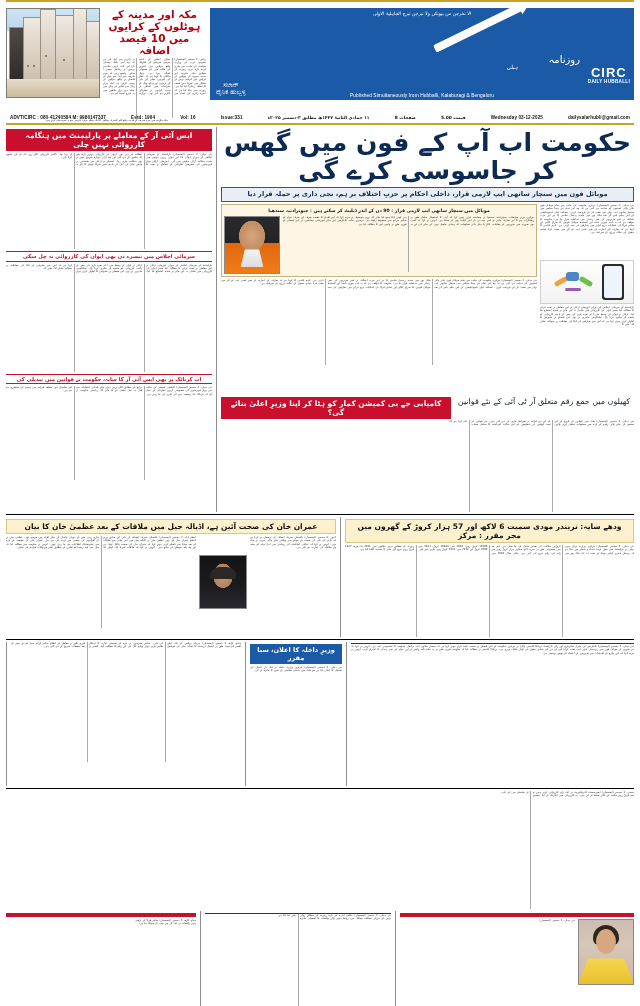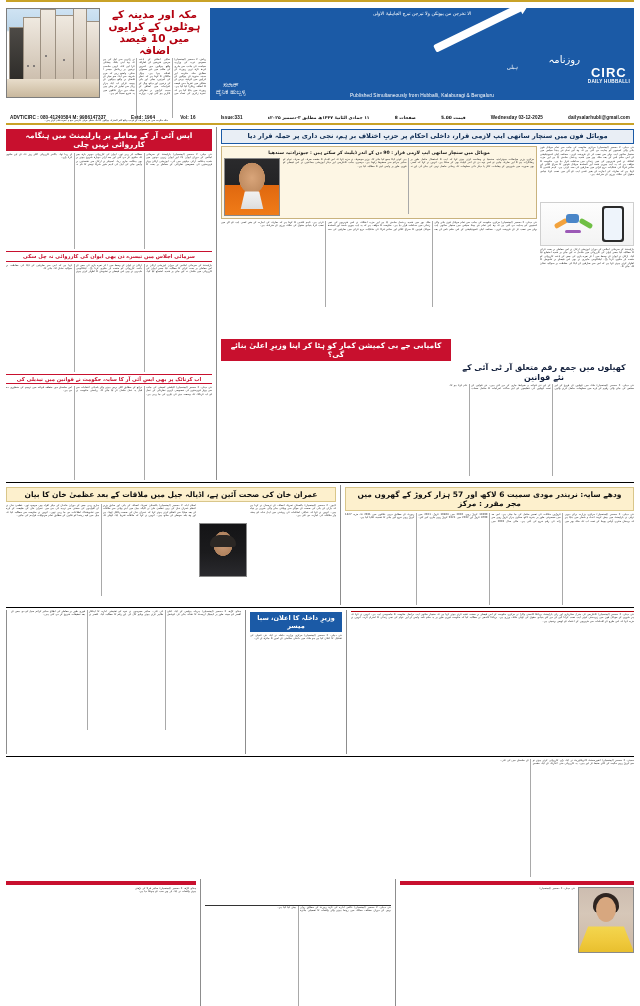--- a/index.html
+++ b/index.html
@@ -109,24 +109,23 @@
     font-size:25px;line-height:28px;letter-spacing:-0.6px;
     font-family:"DejaVu Sans",sans-serif;padding:2px 0 0 0;
   }
   .hl-sub-bar{
     background:#e9eef5;border:1px solid #1b5aa6;color:#0d2b52;
     direction:rtl;text-align:center;font-weight:bold;
     font-size:6.6px;line-height:9px;padding:2px 3px;margin-top:2px;
     font-family:"DejaVu Sans",sans-serif;
   }
   .hl-med{
-    direction:rtl;text-align:center;font-weight:bold;color:#14213d;
+    direction:rtl;text-align:center;font-weight:normal;color:#14213d;
     font-size:8px;line-height:10px;font-family:"DejaVu Sans",sans-serif;
     padding:1px 2px;
-    margin-top:24px;
   }
   .deck{
     direction:rtl;text-align:center;font-weight:bold;color:#111;
     font-size:4.6px;line-height:6px;font-family:"DejaVu Sans",sans-serif;
     border-top:1px solid #555;border-bottom:1px solid #555;padding:1px 2px;margin:2px 0;
   }
   .kicker{direction:rtl;text-align:right;font-size:3.1px;font-weight:bold;color:#b3000f;font-family:"DejaVu Sans",sans-serif;}
 
   .box-tan{background:#fdf6e4;border:1px solid #c9b37e;padding:2px;}
 
@@ -246,20 +245,21 @@
       <div class="txt c3" style="height:96px">نئی دہلی، 2 دسمبر (ایجنسیاں) پارلیمنٹ کے سرمائی اجلاس کے دوران ایوان بالا اور ایوان زیریں دونوں میں شدید ہنگامہ آرائی دیکھنے میں آئی۔ اپوزیشن ارکان ووٹر فہرستوں کی خصوصی نظرثانی کے معاملے پر بحث کا مطالبہ کر رہے تھے۔ ایوان کی کارروائی دوپہر بارہ بجے تک ملتوی کر دی گئی اور بعد ازاں دوبارہ شروع ہونے پر بھی ہنگامہ جاری رہا۔ اسپیکر نے ارکان سے نشستوں پر واپس جانے کی اپیل کی تاہم شور شرابا تھمنے کا نام نہ لے رہا تھا۔ بالآخر کارروائی اگلے روز تک کے لیے ملتوی کرنا پڑی۔</div>
       <div class="sub-red">سرمائی اجلاس میں تیسرے دن بھی ایوان کی کارروائی نہ چل سکی</div>
       <div class="txt c3" style="height:108px">پارلیمنٹ کے سرمائی اجلاس کے دوران اپوزیشن ارکان نے اس معاملے پر بحث کرانے کا مطالبہ کیا جسے ایوان کی کارروائی میں شامل نہ کیے جانے پر شدید احتجاج کیا گیا۔ ارکان نے ایوان کے وسط میں آ کر نعرے بازی کی جس کے باعث کارروائی کو متعدد بار ملتوی کرنا پڑا۔ ٹیکنالوجی ماہرین نے بھی اس فیصلے پر تشویش کا اظہار کرتے ہوئے کہا ہے کہ اس سے صارفین کے ڈیٹا کی حفاظت پر سوالیہ نشان لگ جائے گا۔</div>
       <div class="sub-red">اب کرناٹک پر بھی ایس آئی آر کا سایہ، حکومت نے قوانین میں تبدیلی کی</div>
       <div class="txt c3" style="height:94px">نئی دہلی، 2 دسمبر (ایجنسیاں) الیکشن کمیشن کی جانب سے ووٹر فہرستوں کی خصوصی گہری نظرثانی کے عمل کو اب کرناٹک تک وسعت دینے کی تیاری کی جا رہی ہے۔ ذرائع کے مطابق اگلے برس ہونے والے بلدیاتی انتخابات سے قبل یہ عمل مکمل کر لیا جائے گا۔ ریاستی حکومت نے اس سلسلے میں متعلقہ قواعد میں ترمیم کی منظوری دے دی ہے۔</div>
     </div>
 
     <div class="vline"></div>
 
     <div class="col" style="flex:1">
+      <div class="hl-main">حکومت اب آپ کے فون میں گھس کر جاسوسی کرے گی</div>
       <div class="hl-sub-bar">موبائل فون میں سنچار ساتھی ایپ لازمی قرار، داخلی احکام پر حزبِ اختلاف بر ہم، نجی داری پر حملہ قرار دیا</div>
 
       <div style="display:flex;gap:3px;margin-top:2px">
         <div style="flex:1">
           <div class="box-tan">
             <div class="deck" style="border:0;margin:0 0 1px 0">موبائل میں سنچار ساتھی ایپ لازمی قرار : 90 دن کے اندر ڈیلیٹ کر سکتے ہیں : جیوترادتیہ سندھیا</div>
             <div style="display:flex;gap:3px">
               <div class="photo ph-jyoti" style="width:54px;height:56px;flex:none"></div>
               <div class="txt c2" style="height:56px;flex:1">مرکزی وزیر مواصلات جیوترادتیہ سندھیا نے وضاحت کرتے ہوئے کہا کہ ایپ کا استعمال مکمل طور پر رضاکارانہ ہو گا اور صارف چاہے تو اسے نوے دن کے اندر ڈیلیٹ بھی کر سکتا ہے۔ انہوں نے کہا کہ کسی بھی صورت میں شہریوں کے پیغامات، کالز یا دیگر ذاتی معلومات تک رسائی حاصل نہیں کی جائے گی اور نہ ہی کوئی ڈیٹا جمع کیا جائے گا۔ وزیر موصوف نے مزید کہا کہ اس اقدام کا مقصد صرف اور صرف عوام کو سائبر جرائم سے محفوظ رکھنا ہے۔ دوسری جانب کانگریس اور دیگر اپوزیشن جماعتوں نے اس فیصلے کو فوری طور پر واپس لینے کا مطالبہ کیا ہے۔</div>
             </div>
@@ -315,21 +315,21 @@
 
   <div class="hr-thin" style="margin:2px 0"></div>
 
   <div class="cols">
     <div class="vline"></div>
     <div class="col" style="width:230px">
       <div class="txt c3" style="height:120px">چنڈی گڑھ، 2 دسمبر (ایجنسیاں) ہریانہ پولیس کے ایک اعلیٰ افسر کو مبینہ طور پر ڈیجیٹل اریسٹ کا نشانہ بنانے کی کوشش کی گئی۔ سائبر مجرموں نے خود کو تفتیشی ادارے کا اہلکار ظاہر کرتے ہوئے ویڈیو کال کی اور رقم کا مطالبہ کیا۔ افسر نے فوری طور پر معاملے کی اطلاع سائبر کرائم سیل کو دی جس کے بعد تحقیقات شروع کر دی گئی ہیں۔</div>
     </div>
     <div class="vline"></div>
     <div class="col" style="width:92px">
-      <div class="ban ban-blue">وزیرِ داخلہ کا اعلان، سبا میسر</div>
+      <div class="ban ban-blue">وزیرِ داخلہ کا اعلان، سبا مقرر</div>
       <div class="txt" style="height:120px">نئی دہلی، 2 دسمبر (ایجنسیاں) مرکزی وزارت داخلہ نے ایک نئی کمیٹی کی تشکیل کا اعلان کیا ہے جو ملک میں داخلی سلامتی کے امور کا جائزہ لے گی۔</div>
     </div>
     <div class="vline"></div>
     <div class="col" style="flex:1">
       <div class="kicker" style="border-bottom:1px solid #b3000f;padding-bottom:1px"></div>
       <div class="txt" style="height:120px;margin-top:1px">نئی دہلی، 2 دسمبر (ایجنسیاں) کانگریس کی جنرل سکریٹری اور رکن پارلیمنٹ پریانکا گاندھی واڈرا نے مرکزی حکومت کے اس فیصلے پر سخت تنقید کرتے ہوئے کہا ہے کہ سنچار ساتھی ایپ دراصل حکومت کا جاسوسی ایپ ہے۔ انہوں نے کہا کہ ہر شہری کے موبائل فون میں زبردستی کوئی ایپ نصب کرانا آئین کے دیے گئے بنیادی حقوق کی کھلی خلاف ورزی ہے۔ پریانکا گاندھی نے مطالبہ کیا کہ حکومت فوری طور پر یہ حکم نامہ واپس لے اور عوام کی نجی زندگی کا احترام کرے۔ انہوں نے مزید کہا کہ اس طرح کے اقدامات سے شہریوں کے اعتماد کو ٹھیس پہنچتی ہے۔</div>
     </div>
   </div>
 
   <div class="hr-thin" style="margin:2px 0"></div>

